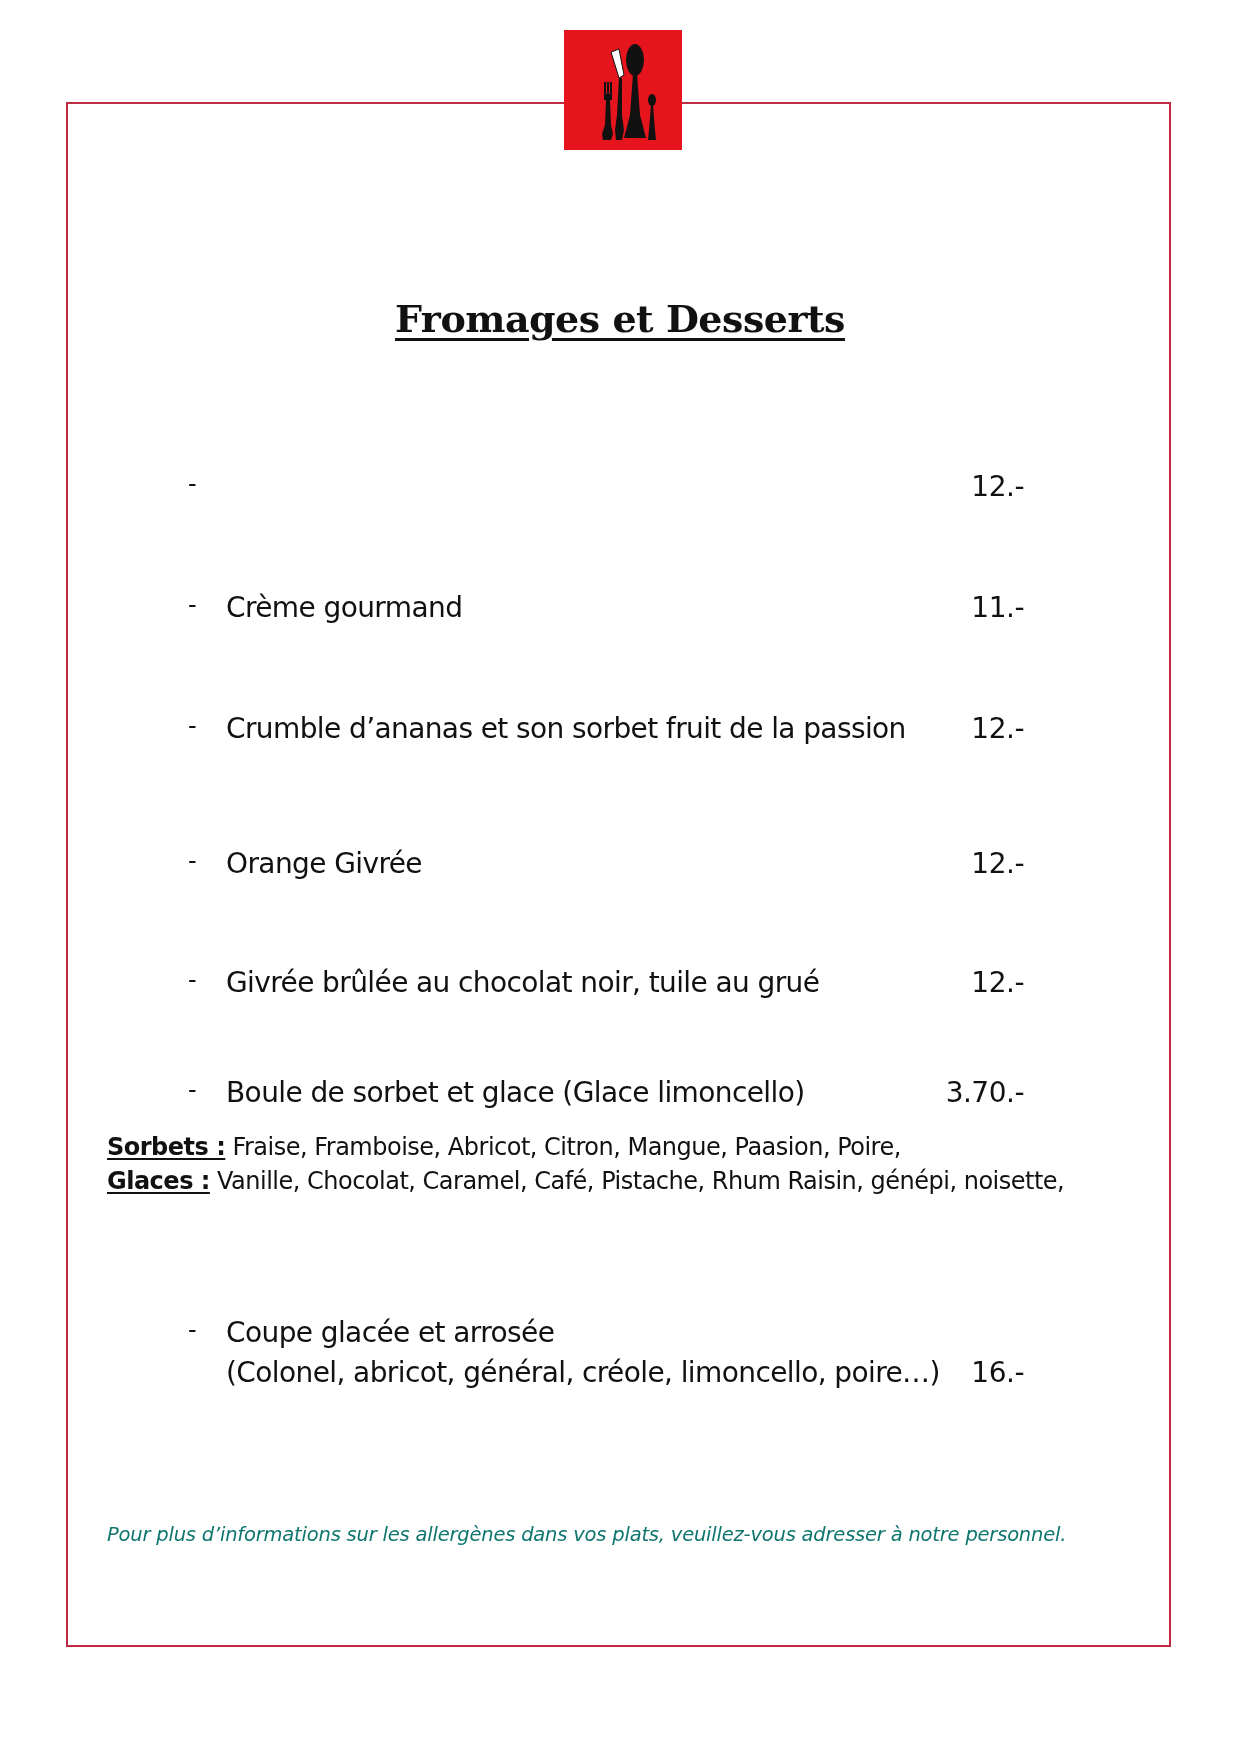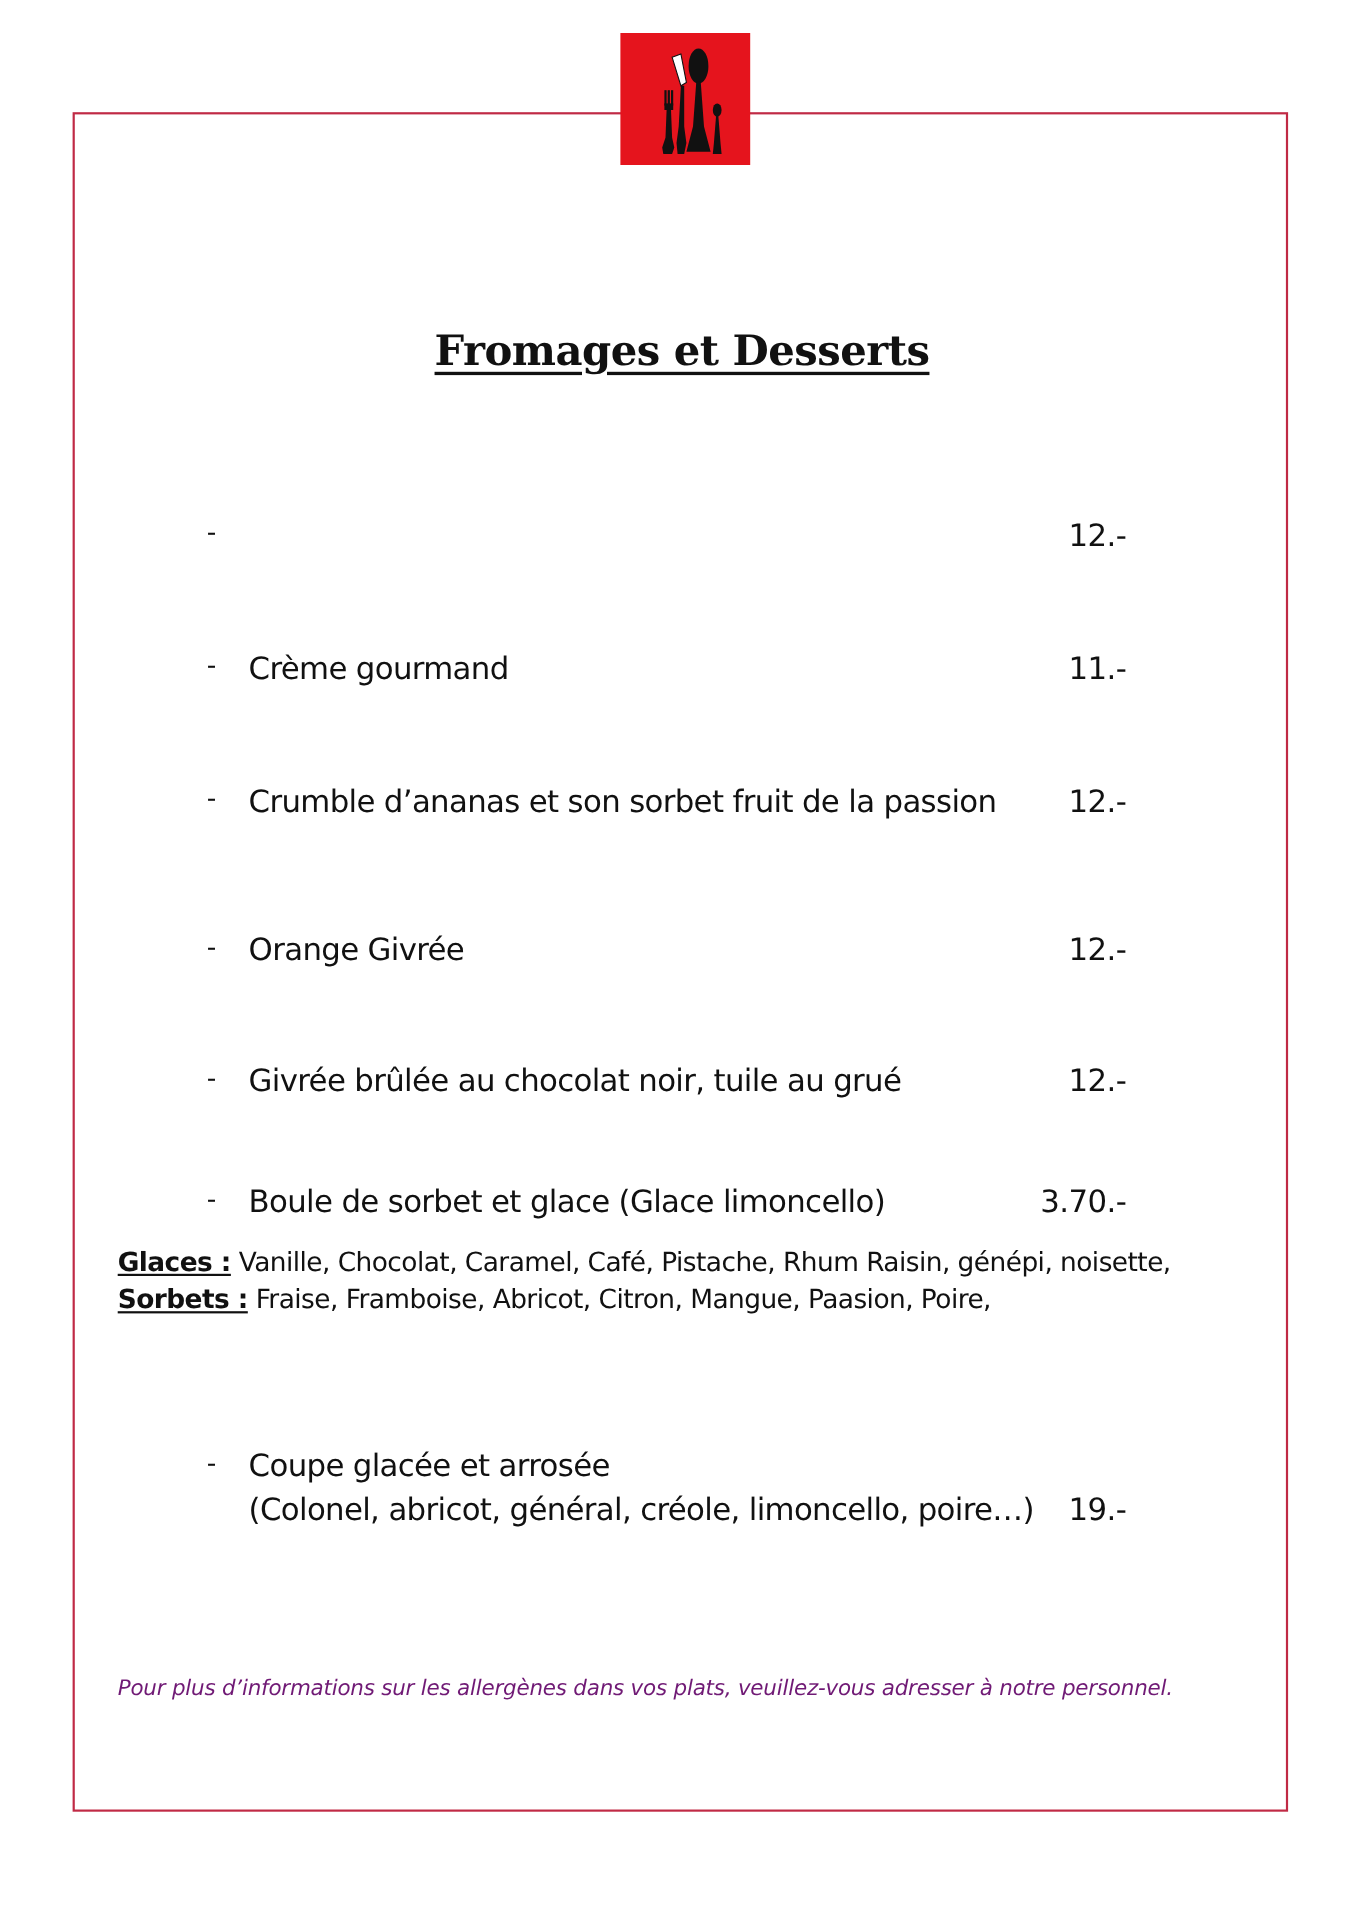--- a/index.html
+++ b/index.html
@@ -7,21 +7,21 @@
   .frame { position: absolute; left: 66px; top: 102px; width: 1105px; height: 1545px; border: 2px solid #c02a45; box-sizing: border-box; }
   .logo { position: absolute; left: 564px; top: 30px; width: 118px; height: 120px; background: #e5141d; }
   .logo svg { position: absolute; left: 0; top: 0; }
   .title { position: absolute; left: 0; width: 1240px; top: 296px; text-align: center; font-family: "DejaVu Serif", serif; font-weight: bold; font-size: 38px; text-decoration: underline; text-decoration-thickness: 3px; text-underline-offset: 6px; letter-spacing: -0.5px; }
   .item { position: absolute; left: 0; width: 1240px; height: 40px; font-size: 28px; }
   .item .dash { position: absolute; left: 188px; font-size: 24px; }
   .item .name { position: absolute; left: 226px; white-space: nowrap; letter-spacing: -0.6px; }
   .item .price { position: absolute; right: 216px; white-space: nowrap; text-align: center; letter-spacing: -0.5px; }
   .flavors { position: absolute; left: 107px; width: 960px; font-size: 24px; line-height: 34px; letter-spacing: -0.5px; }
   .flavors .lbl { font-weight: bold; text-decoration: underline; text-underline-offset: 3px; }
-  .note { position: absolute; left: 107px; top: 1523px; font-size: 19.5px; font-style: italic; white-space: nowrap; color: #701a75; letter-spacing: -0.2px; }
+  .note { position: absolute; left: 107px; top: 1523px; font-size: 19.5px; font-style: italic; white-space: nowrap; color: #0f766e; letter-spacing: -0.2px; }
 </style>
 </head>
 <body>
 
 <div class="frame"></div>
 
 <div class="logo">
   <svg width="118" height="120" viewBox="0 0 118 120">
 
     <rect x="40" y="52" width="2" height="14" fill="#111"></rect>
@@ -72,26 +72,26 @@
   <span class="price">12.-</span>
 </div>
 
 <div class="item" style="top:1076px">
   <span class="dash">-</span>
   <span class="name">Boule de sorbet et glace (Glace limoncello)</span>
   <span class="price">3.70.-</span>
 </div>
 
 <div class="flavors" style="top:1130px">
+  <div><span class="lbl">Sorbets :</span><span> Fraise, Framboise, Abricot, Citron, Mangue, Paasion, Poire,</span></div>
   <div><span class="lbl">Glaces :</span><span> Vanille, Chocolat, Caramel, Café, Pistache, Rhum Raisin, génépi, noisette,</span></div>
-  <div><span class="lbl">Sorbets :</span><span> Fraise, Framboise, Abricot, Citron, Mangue, Paasion, Poire,</span></div>
 </div>
 
 <div class="item" style="top:1316px">
   <span class="dash">-</span>
   <span class="name">Coupe glacée et arrosée</span>
 </div>
 <div class="item" style="top:1356px">
   <span class="name">(Colonel, abricot, général, créole, limoncello, poire…)</span>
-  <span class="price">19.-</span>
+  <span class="price">16.-</span>
 </div>
 
 <div class="note">Pour plus d’informations sur les allergènes dans vos plats, veuillez-vous adresser à notre personnel.</div>
 
 </body></html>

